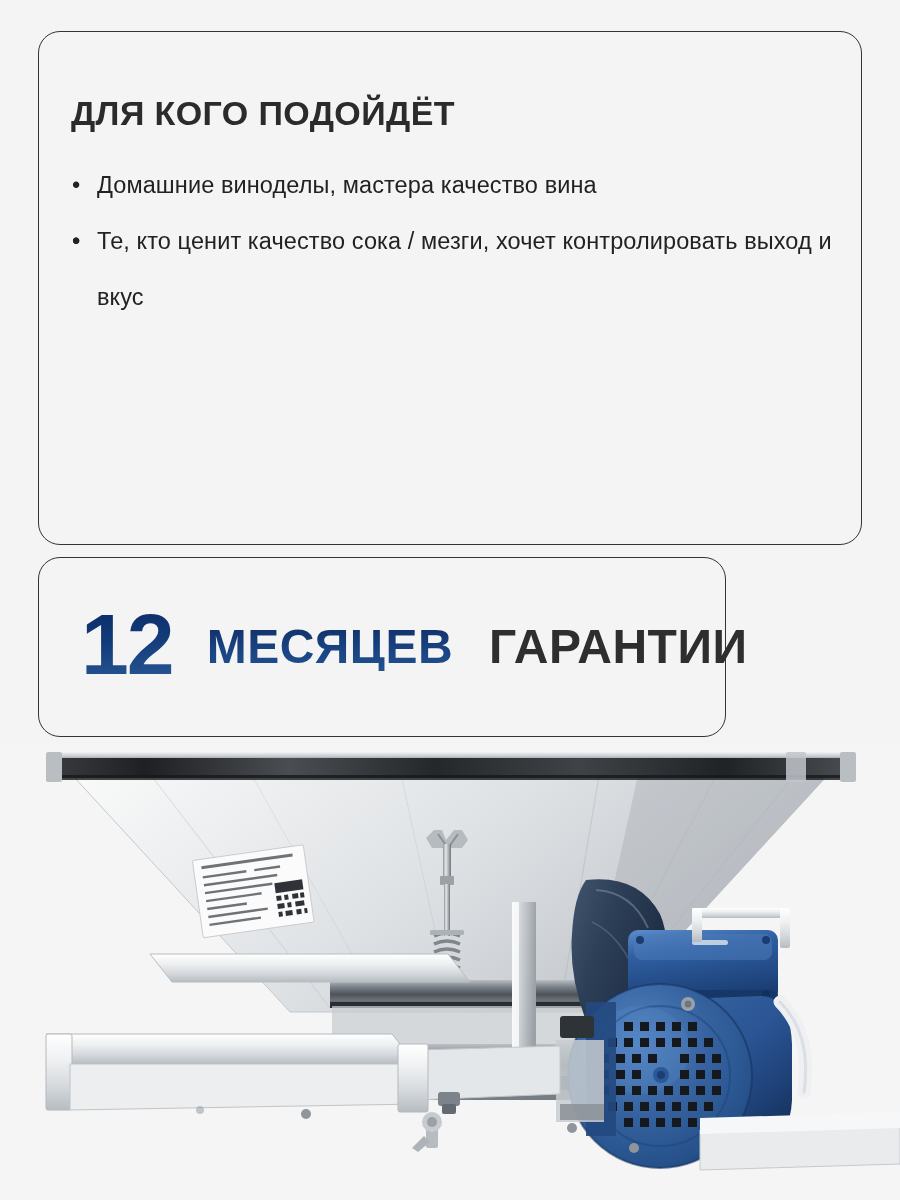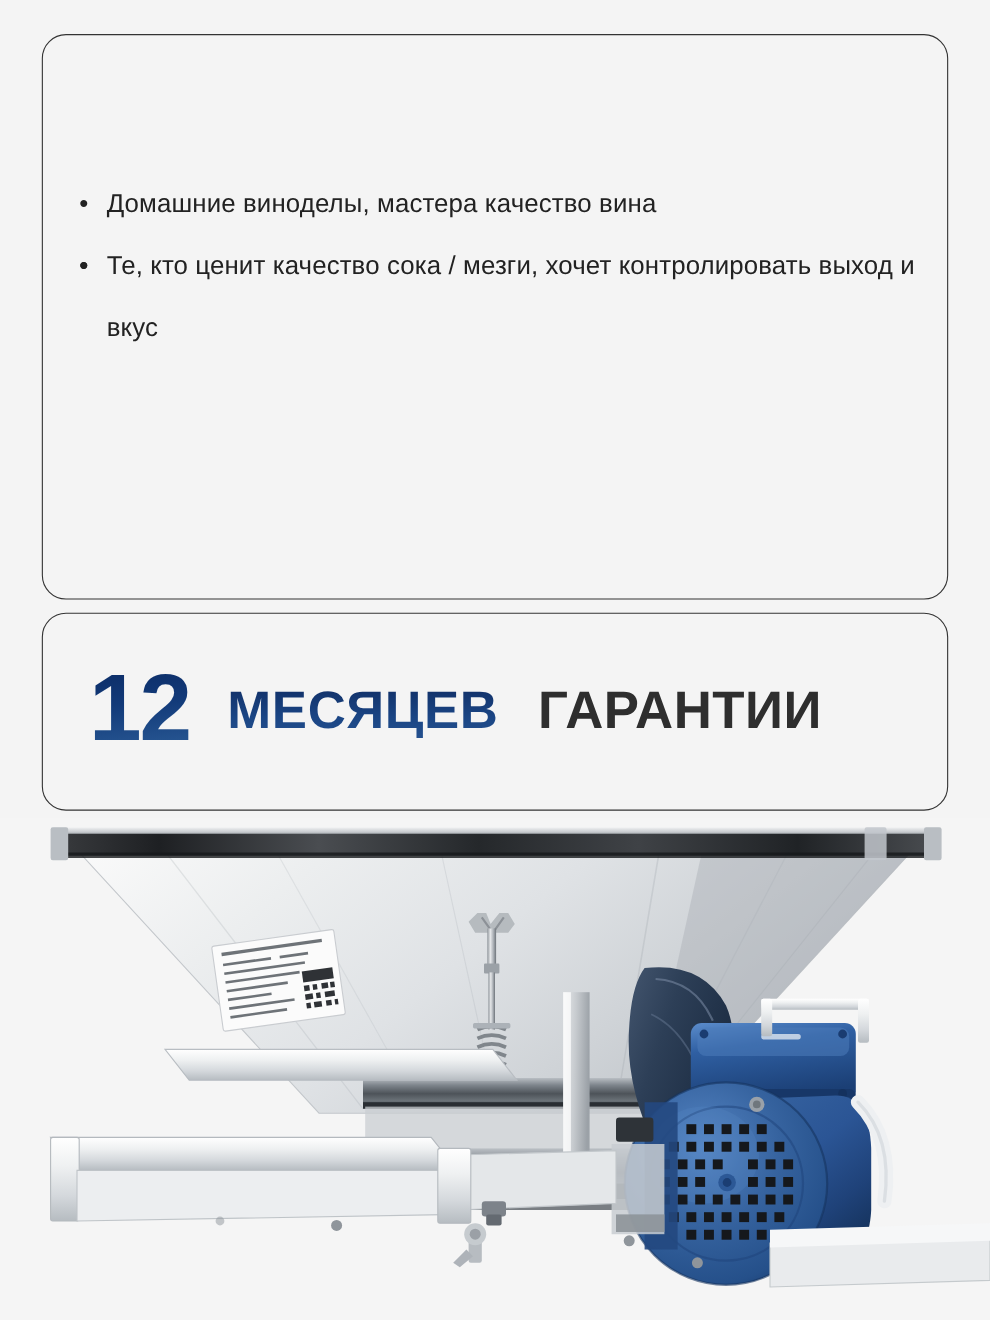--- a/index.html
+++ b/index.html
@@ -77,21 +77,21 @@
     line-height: 56px;
     color: #222222;
     text-align: left;
   }
 
   
   .warranty-card {
     position: absolute;
     left: 38px;
     top: 557px;
-    width: 824px;
+    width: 688px;
     height: 180px;
     box-sizing: border-box;
     border: 1.6px solid #333333;
     border-radius: 22px;
     background: #f4f4f4;
     display: flex;
     align-items: center;
     padding-left: 42px;
   }
 
@@ -143,20 +143,21 @@
   }
 
   .photo-svg { display: block; width: 900px; height: 456px; }
 </style>
 </head>
 <body>
 
 <div class="page">
 
   <section class="audience-card">
+    <h1 class="audience-title">ДЛЯ КОГО ПОДОЙДЁТ</h1>
 
     <ul class="audience-list">
       <li class="audience-item">
         <span class="audience-bullet">•</span>
         <span>Домашние виноделы, мастера качество вина</span>
       </li>
       <li class="audience-item">
         <span class="audience-bullet">•</span>
       </li>
       <li class="audience-item">

